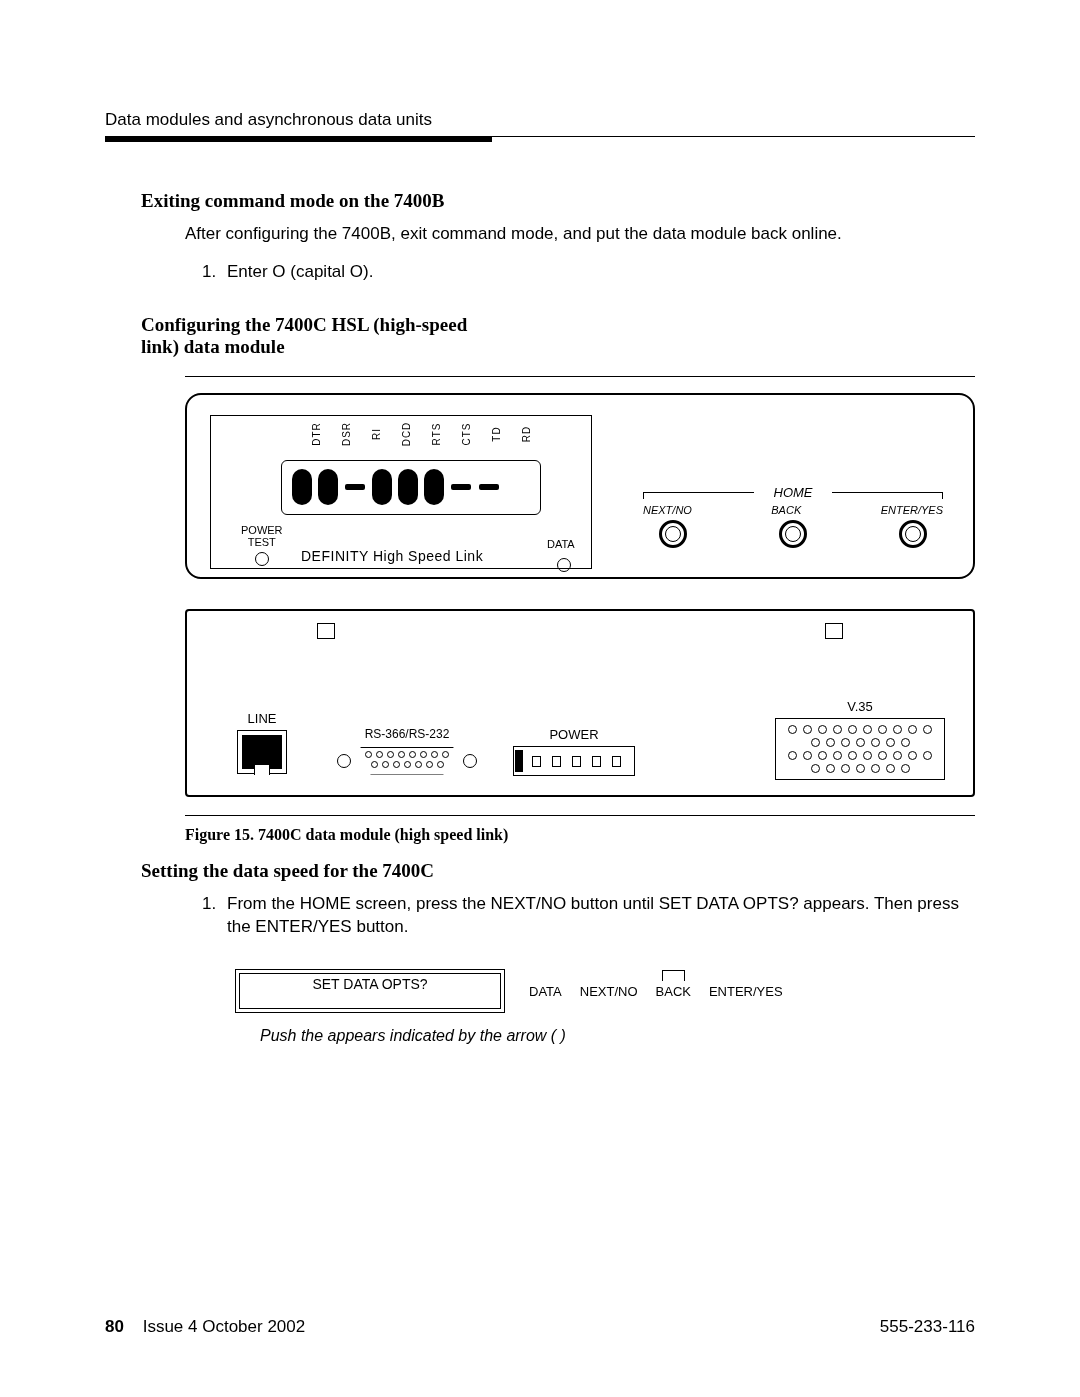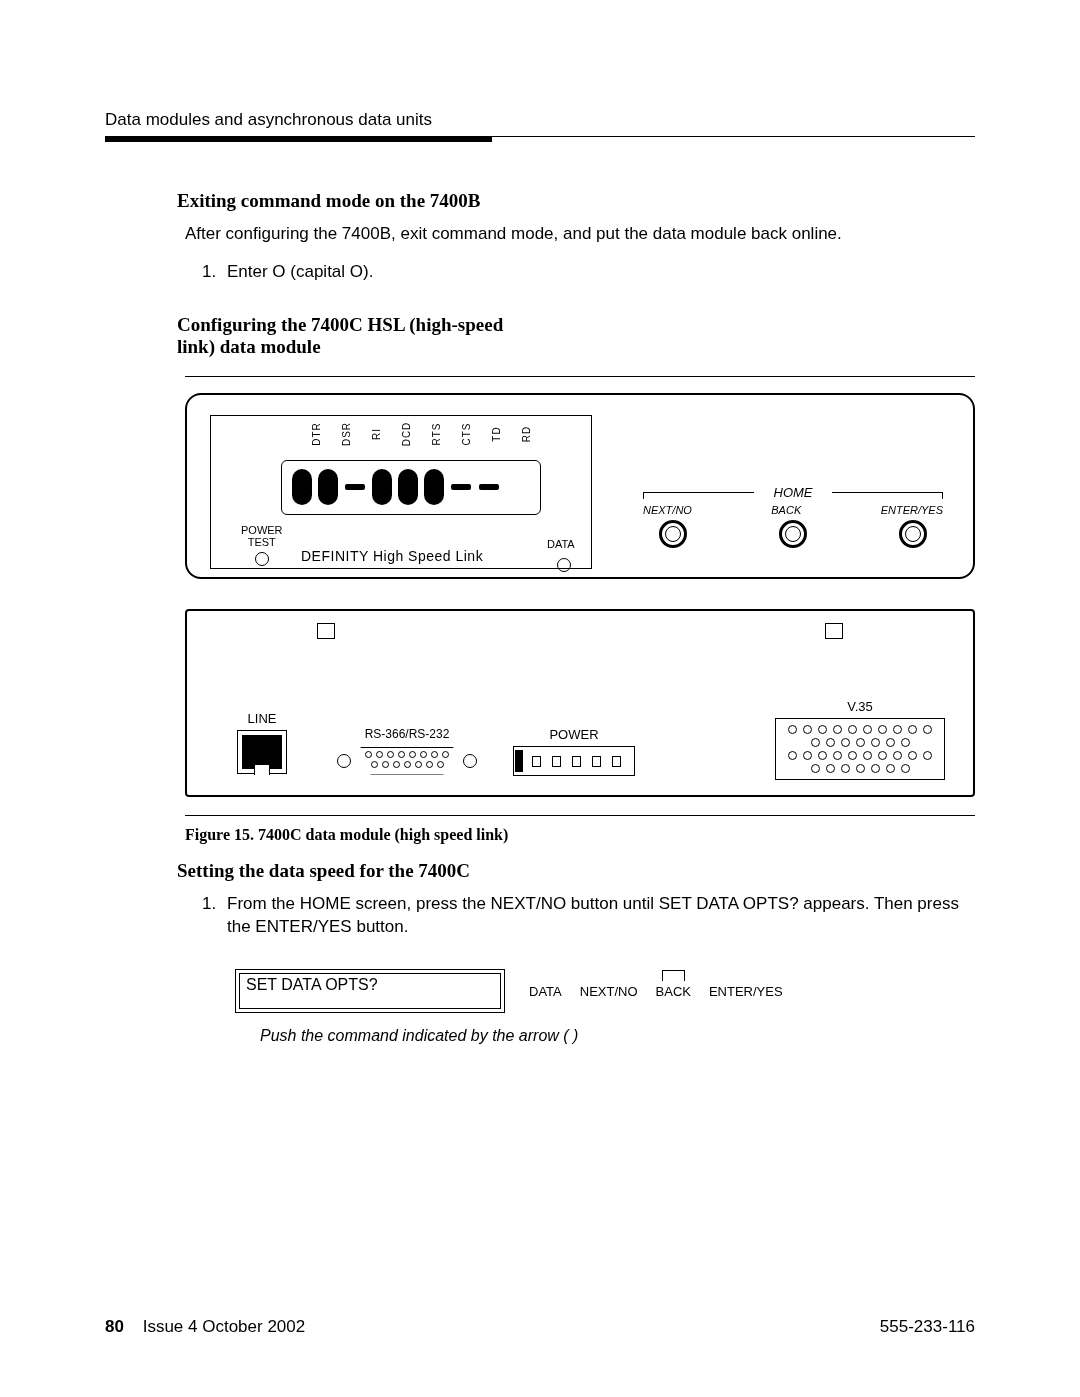--- a/index.html
+++ b/index.html
@@ -34,21 +34,21 @@
   .header-rule .right {
     background: #000;
     height: 1px;
     flex: 1;
     margin-top: 0px;
   }
   h3.serif {
     font-family: "Palatino Linotype", "Book Antiqua", Palatino, serif;
     font-weight: bold;
     font-size: 19px;
-    margin: 0 0 10px 72px;
+    margin: 0 0 10px 36px;
   }
   h3.serif.narrow {
     max-width: 350px;
   }
   .body-text {
     margin-left: 80px;
     font-size: 17px;
     line-height: 1.4;
     margin-bottom: 14px;
   }
@@ -418,21 +418,22 @@
     height: 44px;
     padding: 3px;
     box-sizing: border-box;
   }
   .lcd-inner {
     border: 1px solid #000;
     width: 100%;
     height: 100%;
     box-sizing: border-box;
     padding: 2px 6px;
-    font-size: 16px;
+    font-size: 14px;
+    text-align: center;
   }
   .lcd-labels {
     display: flex;
     gap: 18px;
     font-size: 13px;
     align-items: center;
   }
   .lcd-labels .bracket-over {
     position: relative;
   }
@@ -652,21 +653,21 @@
     <div class="lcd">
       <div class="lcd-inner">SET DATA OPTS?</div>
     </div>
     <div class="lcd-labels">
       <span>DATA</span>
       <span>NEXT/NO</span>
       <span class="bracket-over">BACK</span>
       <span>ENTER/YES</span>
     </div>
   </div>
-  <div class="push-note">Push the command indicated by the arrow (     )</div>
+  <div class="push-note">Push the appears indicated by the arrow (     )</div>
 </div>
 
 <div class="footer">
   <div>
     <span class="pg">80</span>
     <span>Issue 4   October 2002</span>
   </div>
   <div>555-233-116</div>
 </div>
 

